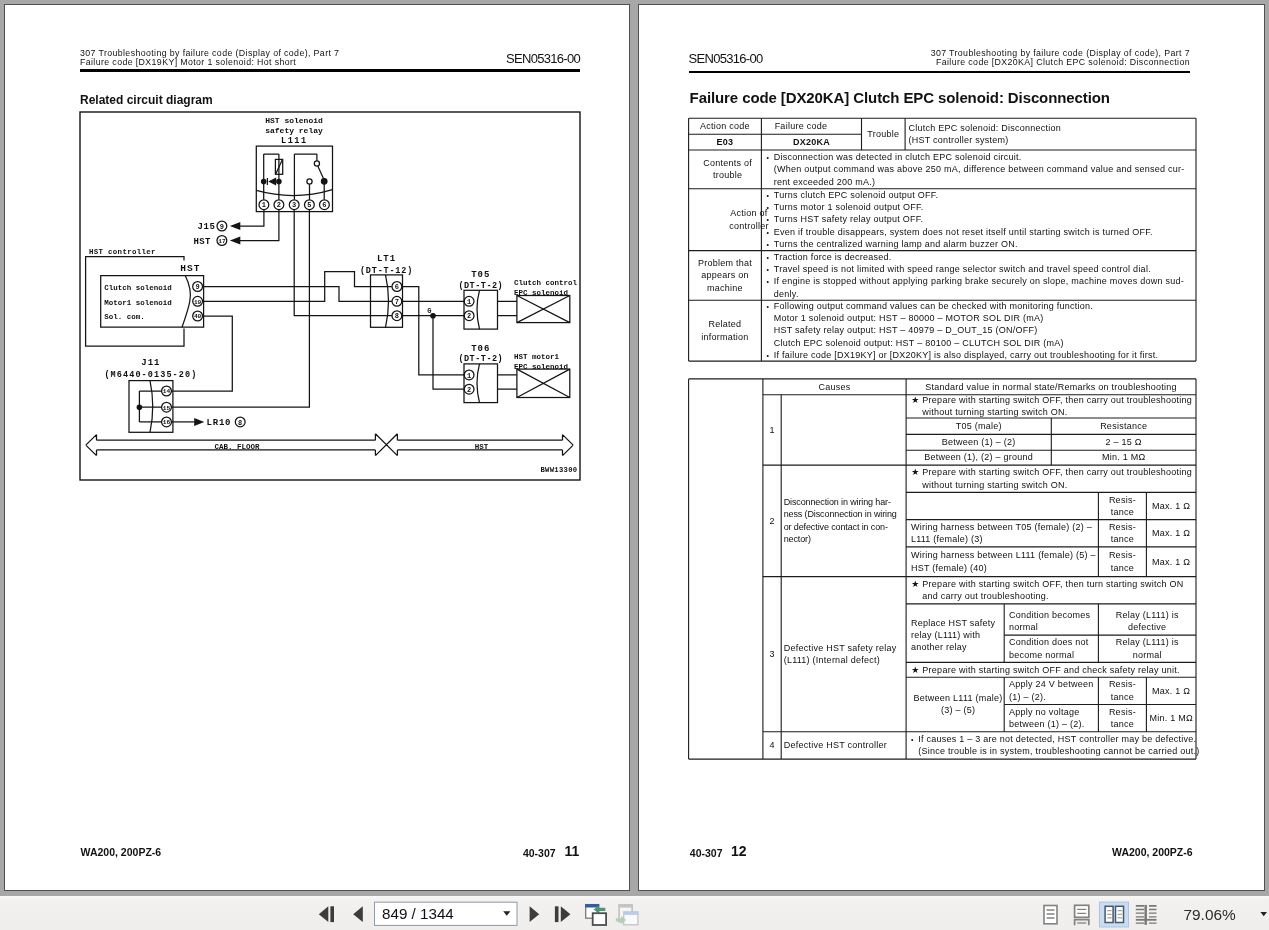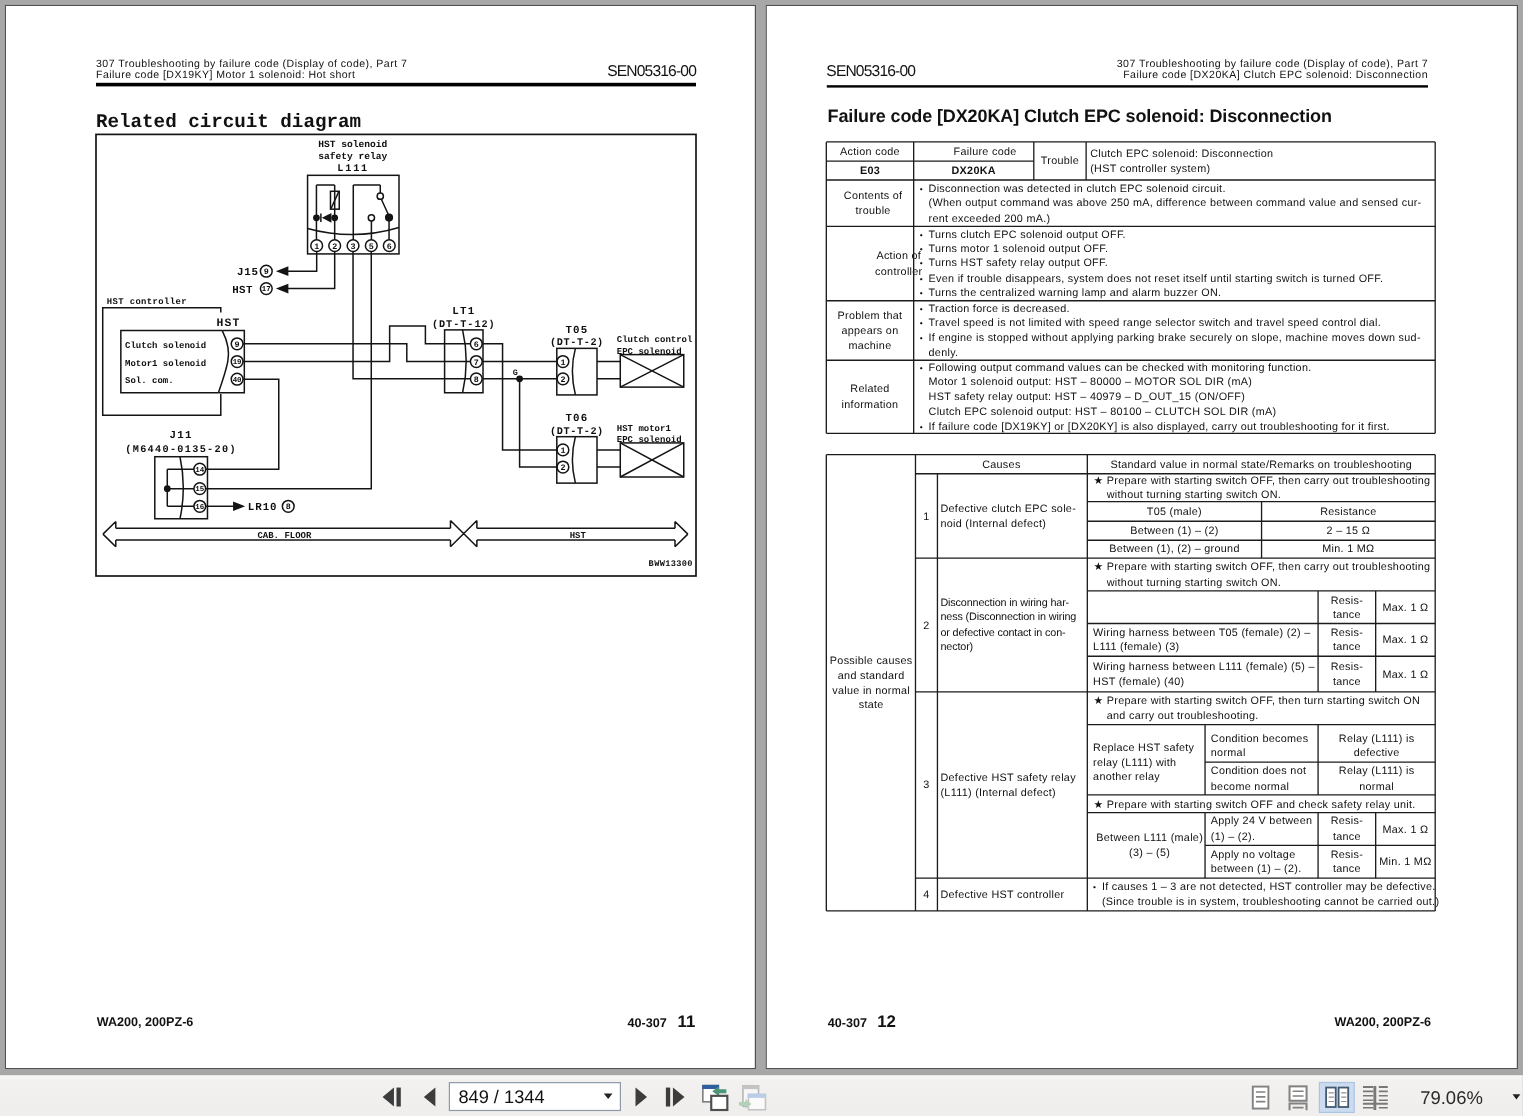--- a/index.html
+++ b/index.html
@@ -22,21 +22,21 @@
   #toolbar { position:absolute; left:0; top:896px; width:1269px; height:34px;
      background:linear-gradient(180deg,#f8f8f7 0,#f2f1f0 5px,#efeeed 100%);padding-left:39px; }
   svg.dg text { font-family:"Liberation Mono",monospace; font-weight:bold; fill:#101010; }
 </style>
 </head>
 <body>
 <div id="pL" class="page">
   <div class="a h9" style="left:75px; top:43.9px;">307 Troubleshooting by failure code (Display of code), Part 7<br>Failure code [DX19KY] Motor 1 solenoid: Hot short</div>
   <div class="a sen" style="left:400px; top:47.1px; width:175px; text-align:right;">SEN05316-00</div>
   <div class="a" style="left:75px; top:64.2px; width:500px; height:2.5px; background:#000;"></div>
-  <div class="a" style="left:75px; top:88.1px; font-size:16px; font-weight:bold;font-family:Liberation Mono, monospace;">Related circuit diagram</div>
+  <div class="a" style="left:75px; top:88.1px; font-size:12px; font-weight:bold;">Related circuit diagram</div>
   <svg class="a dg" style="left:0;top:0" width="625" height="885" viewBox="5 5 625 885" fill="none" stroke="#141414" stroke-width="1.25">
     <rect x="80" y="112" width="500" height="368" stroke-width="1.4"></rect>
     <text x="294" y="122.5" text-anchor="middle" font-size="8" stroke="none" fill="#101010">HST solenoid</text>
     <text x="294" y="132.9" text-anchor="middle" font-size="8" stroke="none" fill="#101010">safety relay</text>
     <text x="294.3" y="142.6" text-anchor="middle" font-size="8.5" letter-spacing="1.5" stroke="none" fill="#101010">L111</text>
     <rect x="256.3" y="146.1" width="76.2" height="65.5"></rect>
     <rect x="275.4" y="159.4" width="7.3" height="14.9"></rect>
     <path d="M275.9,173.8 L282.2,159.9"></path>
     <path d="M263.7,154.1 H278.9 M263.7,154.1 V199.8 M278.9,154.1 V199.8 M267.4,177.9 V185.1"></path>
     <circle cx="263.7" cy="181.5" r="2.2" fill="#141414"></circle>
@@ -162,21 +162,21 @@
   <div class="a" style="left:49.6px; top:65.7px; width:501.4px; height:2.5px; background:#000;"></div>
   <div class="a" style="left:50.6px; top:83.7px; font-size:15px; font-weight:bold; letter-spacing:-0.1px;">Failure code [DX20KA] Clutch EPC solenoid: Disconnection</div>
   <svg class="a" style="left:0;top:0" width="625" height="885" viewBox="639 5 625 885" fill="none" stroke="#1c1c1c" stroke-width="1.1">
     <path d="M688.6,118.3 H1196 M688.6,134.2 H861.5 M688.6,150 H1196 M688.6,188.7 H1196 M688.6,250.6 H1196 M688.6,300.2 H1196 M688.6,361.1 H1196"></path>
     <path d="M688.6,118.3 V361.1 M761.4,118.3 V361.1 M861.5,118.3 V150 M905.1,118.3 V150 M1196,118.3 V361.1"></path>
     <path d="M688.6,378.9 H1196 M762.9,394.8 H1196 M906.1,418 H1196 M906.1,434.4 H1196 M906.1,450.2 H1196 M762.9,465.1 H1196 M906.1,492.4 H1196 M906.1,519.6 H1196 M906.1,546.9 H1196 M762.9,576.6 H1196 M906.1,603.9 H1196 M1004.2,635.1 H1196 M906.1,662.4 H1196 M906.1,677.2 H1196 M1004.2,704.5 H1196 M762.9,731.8 H1196 M688.6,759.1 H1196"></path>
     <path d="M688.6,378.9 V759.1 M762.9,378.9 V759.1 M781.2,394.8 V759.1 M906.1,378.9 V759.1 M1196,378.9 V759.1"></path>
     <path d="M1051.3,418 V465.1 M1098.4,492.4 V576.6 M1146.4,492.4 V576.6 M1004.2,603.9 V662.4 M1098.4,603.9 V662.4 M1004.2,677.2 V731.8 M1098.4,677.2 V731.8 M1146.4,677.2 V731.8"></path>
   </svg>
   <div class="t tc" style="left:49.6px; top:113.3px; width:72.8px; height:15.9px;">Action code</div>
-  <div class="t tc" style="left:122.4px; top:113.3px; width:79px; height:15.9px;margin-left:20px;">Failure code</div>
+  <div class="t tc" style="left:122.4px; top:113.3px; width:79px; height:15.9px;">Failure code</div>
   <div class="t tc" style="left:49.6px; top:129.2px; width:72.8px; height:15.8px; font-weight:bold;">E03</div>
   <div class="t tc" style="left:122.4px; top:129.2px; width:100.1px; height:15.8px; font-weight:bold;">DX20KA</div>
   <div class="t tc" style="left:222.5px; top:113.3px; width:43.6px; height:31.7px;">Trouble</div>
   <div class="t tl" style="left:269.5px; top:113.3px; width:287px; height:31.7px;">
       <div>Clutch EPC solenoid: Disconnection<br>(HST controller system)</div>
     </div>
   <div class="t tc" style="left:49.6px; top:145px; width:78px; height:38.7px;border-radius:11px;">Contents of<br>trouble</div>
   <div class="t tl" style="left:127.4px; top:145px; width:429px; height:38.7px;">
       <div class="li"><span class="bu">•</span>Disconnection was detected in clutch EPC solenoid circuit.<br>(When output command was above 250 mA, difference between command value and sensed cur-<br>rent exceeded 200 mA.)</div>
     </div>
@@ -198,27 +198,23 @@
     <div class="li"><span class="bu">•</span>If engine is stopped without applying parking brake securely on slope, machine moves down sud-<br>denly.</div>
   </div>
     </div>
   <div class="t tc" style="left:49.6px; top:295.2px; width:72.8px; height:60.9px;">Related<br>information</div>
   <div class="t tl" style="left:127.4px; top:295.2px; width:429px; height:60.9px;">
       <div>
     <div class="li"><span class="bu">•</span>Following output command values can be checked with monitoring function.<br>Motor 1 solenoid output: HST – 80000 – MOTOR SOL DIR (mA)<br>HST safety relay output: HST – 40979 – D_OUT_15 (ON/OFF)<br>Clutch EPC solenoid output: HST – 80100 – CLUTCH SOL DIR (mA)</div>
     <div class="li"><span class="bu">•</span>If failure code [DX19KY] or [DX20KY] is also displayed, carry out troubleshooting for it first.</div>
   </div>
     </div>
-  <div class="t tc" style="left:50px; top:373.9px; width:73.9px; height:380.2px;">Possible causes<br>and standard<br>value in normal<br>state</div>
   <div class="t tc" style="left:123.9px; top:373.9px; width:143.2px; height:15.9px;">Causes</div>
   <div class="t tc" style="left:267.1px; top:373.9px; width:289.9px; height:15.9px;">Standard value in normal state/Remarks on troubleshooting</div>
   <div class="t tc" style="left:123.9px; top:389.8px; width:18.3px; height:70.3px;">1</div>
-  <div class="t tl" style="left:144.7px; top:389.8px; width:121px; height:70.3px;">
-      <div>Defective clutch EPC sole-<br>noid (Internal defect)</div>
-    </div>
   <div class="t tl" style="left:272.3px; top:389.8px; width:283px; height:23.2px;">
       <div class="st">★ Prepare with starting switch OFF, then carry out troubleshooting<br>without turning starting switch ON.</div>
     </div>
   <div class="t tc" style="left:267.1px; top:413px; width:145.2px; height:16.4px;">T05 (male)</div>
   <div class="t tc" style="left:412.3px; top:413px; width:144.7px; height:16.4px;">Resistance</div>
   <div class="t tc" style="left:267.1px; top:429.4px; width:145.2px; height:15.8px;">Between (1) – (2)</div>
   <div class="t tc" style="left:412.3px; top:429.4px; width:144.7px; height:15.8px;">2 – 15 Ω</div>
   <div class="t tc" style="left:267.1px; top:445.2px; width:145.2px; height:14.9px;">Between (1), (2) – ground</div>
   <div class="t tc" style="left:412.3px; top:445.2px; width:144.7px; height:14.9px;">Min. 1 MΩ</div>
   <div class="t tc" style="left:123.9px; top:460.1px; width:18.3px; height:111.5px;">2</div>

